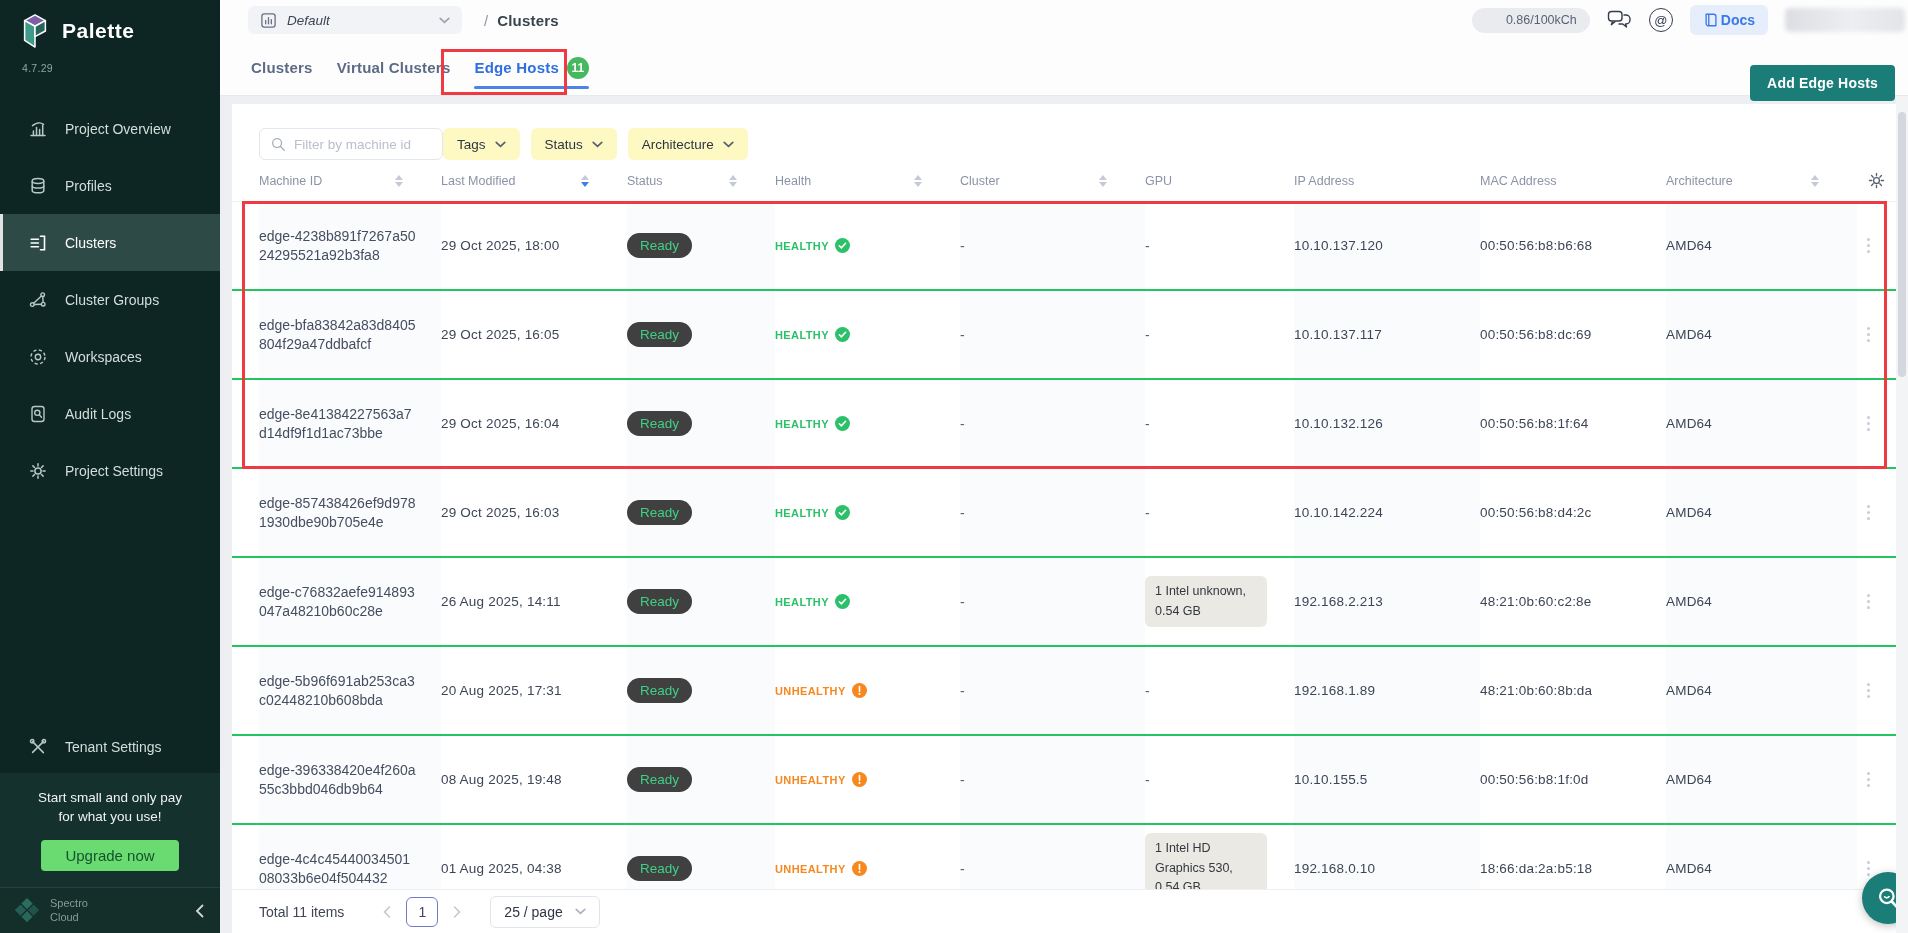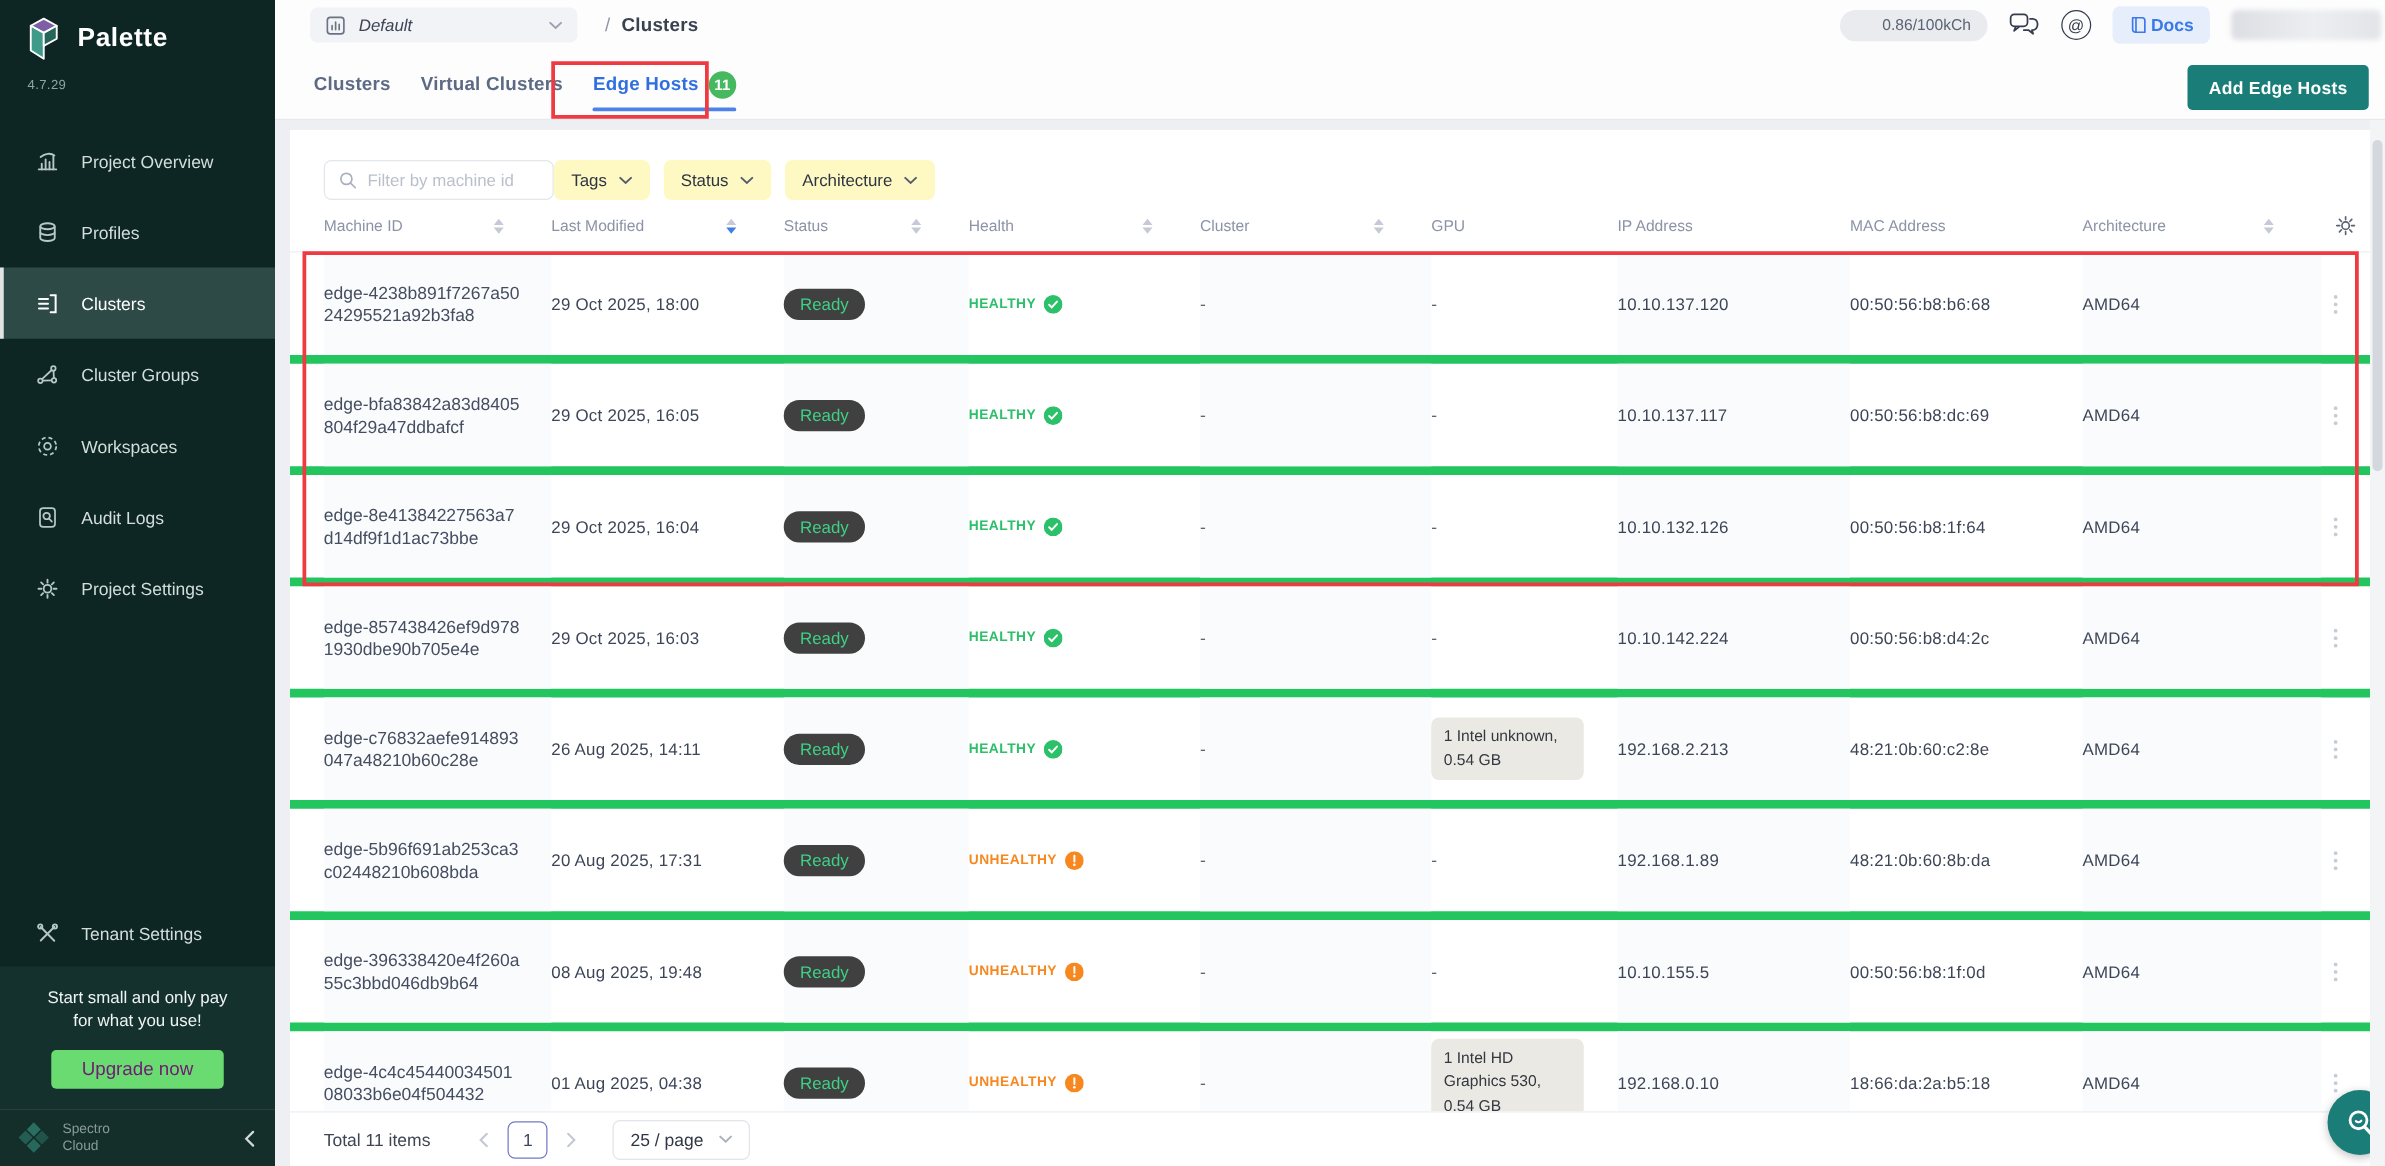--- a/index.html
+++ b/index.html
@@ -16,21 +16,21 @@
   .nav-item { height:57px; display:flex; align-items:center; gap:17px; padding-left:28px; font-size:14px; color:#d3dedb; cursor:pointer; position:relative; }
   .nav-item .nav-icon { width:20px; height:20px; color:#b6c8c4; flex:none; }
   .nav-item.active { background:#2e4a46; color:#fff; }
   .nav-item.active::before { content:""; position:absolute; left:0; top:0; bottom:0; width:3px; background:rgba(255,255,255,.85); }
   .nav-item.active .nav-icon { color:#fff; }
   .side-spacer { flex:1; }
   .tenant-item { height:52px; display:flex; align-items:center; gap:17px; padding-left:28px; font-size:14px; color:#d3dedb; cursor:pointer; }
   .tenant-item .nav-icon { width:20px; height:20px; color:#b6c8c4; }
   .promo { background:#15312d; padding:15px 8px 16px; text-align:center; }
   .promo-text { font-size:13.5px; line-height:1.45; color:#eef4f2; }
-  .upgrade-btn { margin-top:13px; background:#69db70; color:#701a75; border:none; border-radius:4px; font-size:15px; font-family:inherit; padding:7px 24px; cursor:pointer; }
+  .upgrade-btn { margin-top:13px; background:#69db70; color:#14532d; border:none; border-radius:4px; font-size:15px; font-family:inherit; padding:7px 24px; cursor:pointer; }
   .brand-bar { height:46px; border-top:1px solid rgba(255,255,255,.09); background:#142e2a; display:flex; align-items:center; padding:0 16px 0 12px; gap:8px; }
   .brand-name { font-size:11px; line-height:1.2; color:#879b96; }
   .collapse-btn { margin-left:auto; color:#cfdad7; font-size:16px; cursor:pointer; background:none; border:none; font-family:inherit; }
 
   
   .main { position:absolute; left:220px; top:0; width:1688px; height:933px; }
   .topbar { height:40px; background:#fdfdfd; display:flex; align-items:center; padding-left:28px; }
   .project-pill { display:flex; align-items:center; gap:10px; background:#f2f3f7; border-radius:6px; height:28px; width:214px; padding:0 12px; font-size:13.5px; color:#3e4554; cursor:pointer;font-style:italic; }
   .project-pill .chart-ic { color:#6a7284; }
   .pill-chev { margin-left:auto; color:#9aa2b2; }
@@ -43,21 +43,21 @@
   .at-circle { width:24px; height:24px; border:1.4px solid #343c4e; border-radius:50%; display:flex; align-items:center; justify-content:center; font-size:13px; color:#343c4e; }
   .docs-btn { display:flex; gap:2px; background:#e7eefb; border:none; border-radius:6px; height:30px; padding:0 13px; color:#3a79e8; font-size:14px; font-weight:bold; align-items:center; cursor:pointer; font-family:Liberation Sans, sans-serif; }
   .blur-block { width:120px; height:24px; border-radius:5px; background:linear-gradient(90deg,#dcdee3,#edeef1 55%,#e2e4e8); filter:blur(2px); }
 
   
   .tabs-row { height:56px; background:#fdfdfd; border-bottom:1px solid #e7e9ee; display:flex; align-items:center; padding-left:31px; position:relative; }
   .tab { margin-right:24px; font-size:15px; font-weight:bold; color:#5d6a85; height:100%; display:flex; align-items:center; gap:8px; position:relative; cursor:pointer; letter-spacing:.2px; }
   .tab.active { color:#2f6fe0; }
   .tab.active::after { content:""; position:absolute; left:0; right:0; bottom:6px; height:3px; background:#4d82e8; border-radius:2px; }
   .tab-badge { background:#45b860; color:#fff; font-size:12px; font-weight:bold; min-width:22px; height:22px; border-radius:11px; display:flex; align-items:center; justify-content:center; padding:0 4px; }
-  .add-btn { position:absolute; right:13px; top:12px; height:36px; background:#1b7d78; color:#fff; border:none; border-radius:4px; font-size:14px; font-weight:bold; padding:0 17px; cursor:pointer; font-family:inherit; letter-spacing:.2px; }
+  .add-btn { position:absolute; right:13px; top:25px; height:36px; background:#1b7d78; color:#fff; border:none; border-radius:4px; font-size:14px; font-weight:bold; padding:0 17px; cursor:pointer; font-family:inherit; letter-spacing:.2px; }
 
   
   .card { position:absolute; left:12px; top:104px; width:1664px; bottom:0; background:#fff; display:flex; flex-direction:column; }
   .filter-row { height:56px; flex:none; display:flex; align-items:flex-end; gap:0; padding-left:27px; }
   .search-box { width:184px; height:32px; border:1px solid #e3e6eb; border-radius:6px; display:flex; align-items:center; padding:0 10px; gap:8px; background:#fff; }
   .search-box .s-ic { color:#a9b0bd; }
   .search-box input { border:none; outline:none; font-size:13.5px; color:#3e4554; width:100%; font-family:inherit; background:transparent; }
   .search-box input::placeholder { color:#b9bfcb; }
   .filter-btn { height:32px; background:#fef9c3; border:none; border-radius:6px; font-size:13.5px; color:#2e3542; display:flex; align-items:center; gap:9px; padding:0 14px; cursor:pointer; font-family:inherit; }
   .filter-btn .pill-chev { color:#555d6e; margin:0; }
@@ -65,21 +65,21 @@
   .grid-cols { display:grid; grid-template-columns:182px 186px 148px 185px 185px 149px 186px 186px 191px 1fr; padding-left:27px; }
   .thead { height:42px; flex:none; align-items:center; border-bottom:1px solid #eef0f3; }
   .th { display:flex; align-items:center; justify-content:space-between; padding-right:38px; font-size:12.5px; color:#8b93a7; height:100%; }
   .th-actions { display:flex; align-items:center; justify-content:center; color:#596070; }
   .sort { display:flex; flex-direction:column; gap:2px; cursor:pointer; }
   .car-up { width:0; height:0; border-left:4px solid transparent; border-right:4px solid transparent; border-bottom:5px solid #c5cad6; }
   .car-dn { width:0; height:0; border-left:4px solid transparent; border-right:4px solid transparent; border-top:5px solid #c5cad6; }
   .car-dn.on { border-top-color:#3d7fe8; }
 
   .tbody { flex:1; overflow:hidden; }
-  .row { height:89px; border-bottom:7px solid #22c55e; align-items:stretch; cursor:pointer; }
+  .row { height:89px; border-bottom:2px solid #22c55e; align-items:stretch; cursor:pointer; }
   .row > div { height:100%; display:flex; align-items:center; padding-right:16px; }
   .row > div:nth-child(odd) { background:#fafbfc; }
   .mid { font-size:14px; color:#454e61; line-height:1.32; word-break:break-all; max-width:158px; }
   .cell-text { font-size:13.5px; color:#3d4657; letter-spacing:.2px; }
   .cell-dash { font-size:14px; color:#5b6375; }
   .chip-ready { background:#404040; color:#3fd086; font-size:13.5px; padding:5px 13px; border-radius:15px; }
   .health { display:flex; gap:6px; align-items:center; font-size:11px; font-weight:bold; letter-spacing:.4px; }
   .health.HEALTHY { color:#2cc06a; }
   .health.UNHEALTHY { color:#f6881f; }
   .gpu-chip { background:#ebe9e4; border-radius:6px; padding:6px 10px; font-size:12.5px; color:#33383f; line-height:1.55; max-width:122px; }

